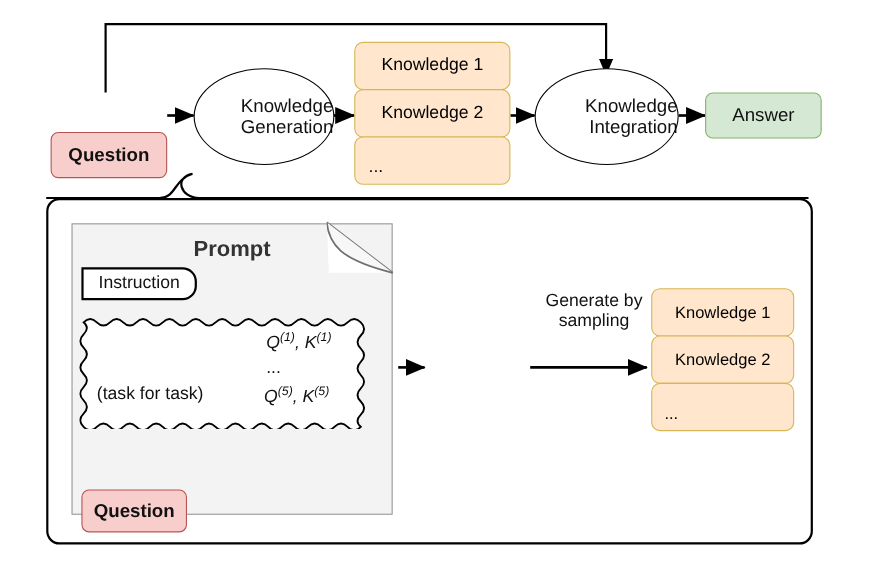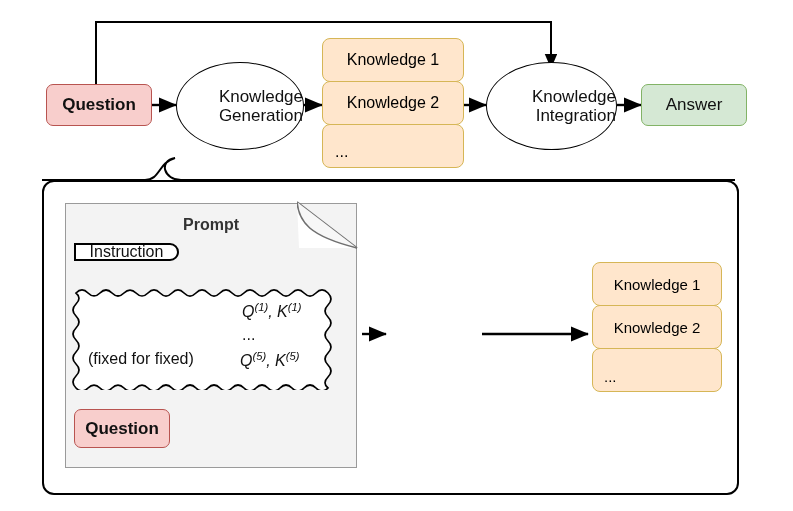--- a/index.html
+++ b/index.html
@@ -10,21 +10,21 @@
     overflow:hidden;
   }
   #stage{position:relative;width:793px;height:511px;}
   #wires{position:absolute;left:0;top:0;width:793px;height:511px;pointer-events:none;}
 
   .node{position:absolute;box-sizing:border-box;display:flex;align-items:center;justify-content:center;text-align:center;}
 
   
   .chip-q{
     background:#f8cecc;border:1.6px solid #b85450;border-radius:7px;
-    font-weight:bold;color:#111;
+    font-weight:bold;color:#111;margin-top:36px;
   }
   .chip-a{
     background:#d5e8d4;border:1.6px solid #82b366;border-radius:7px;
     font-weight:normal;color:#111;
   }
   .k-box{
     background:#ffe6cc;border:1.8px solid #d6b656;border-radius:8px;
     color:#000000;
     text-align:right;
   }
@@ -117,65 +117,69 @@
   <div class="node ellipse" style="left:486px;top:62px;width:131px;height:88px;font-size:17px;flex-direction:column;">
     <span>Knowledge</span>
     <span>Integration</span>
   </div>
 
   <div class="node chip-a" style="left:641px;top:84px;width:106px;height:42px;font-size:17px;">Answer</div>
 
   <div class="panel" style="left:42px;top:180px;width:693px;height:311px;"></div>
 
   <div class="doc" style="left:65px;top:203px;width:292px;height:265px;">
-    <div class="doc-title" style="top:12px;font-size:16px;">Prompt</div>
+    <div class="doc-title" style="top:12px;font-size:20px;">Prompt</div>
   </div>
 
   <svg class="fold" style="left:297px;top:200px;width:66px;height:54px;" viewBox="0 0 66 54">
     <path d="M0,2 L0,2 L60,48 L60,48 L2,48 Z" fill="#ffffff" stroke="none"></path>
     <path d="M0,2 L60,48" stroke="#6f6f6f" stroke-width="1.6" fill="none"></path>
     <path d="M0,2 C2,22 12,36 60,48" stroke="#6f6f6f" stroke-width="1.6" fill="#f7f7f7"></path>
   </svg>
 
-  <div class="instr" style="left:74px;top:243px;width:105px;height:18px;font-size:16px;">Instruction</div>
+  <div class="instr" style="left:74px;top:243px;width:105px;height:30px;font-size:16px;">Instruction</div>
 
   <div class="demo" style="left:72px;top:287px;width:278px;height:103px;">
     <svg viewBox="0 0 278 103" style="position:absolute;left:0;top:0;width:278px;height:103px;">
       <path d="M4,6
                q6,-6 12,0 q6,6 12,0 q6,-6 12,0 q6,6 12,0 q6,-6 12,0 q6,6 12,0
                q6,-6 12,0 q6,6 12,0 q6,-6 12,0 q6,6 12,0 q6,-6 12,0 q6,6 12,0
                q6,-6 12,0 q6,6 12,0 q6,-6 12,0 q6,6 12,0 q6,-6 12,0 q6,6 12,0
                q6,-6 12,0 q6,6 12,0 q6,-6 12,0
                q6,6 0,12 q-6,6 0,12 q6,6 0,12 q-6,6 0,12 q6,6 0,12 q-6,6 0,12
                q6,6 0,12 q-6,6 0,11
                q-6,6 -12,0 q-6,-6 -12,0 q-6,6 -12,0 q-6,-6 -12,0 q-6,6 -12,0 q-6,-6 -12,0
                q-6,6 -12,0 q-6,-6 -12,0 q-6,6 -12,0 q-6,-6 -12,0 q-6,6 -12,0 q-6,-6 -12,0
                q-6,6 -12,0 q-6,-6 -12,0 q-6,6 -12,0 q-6,-6 -12,0 q-6,6 -12,0 q-6,-6 -12,0
                q-6,6 -12,0 q-6,-6 -12,0 q-6,6 -12,0
                q-6,-6 0,-12 q6,-6 0,-12 q-6,-6 0,-12 q6,-6 0,-12 q-6,-6 0,-12 q6,-6 0,-12
                q-6,-6 0,-12 q6,-6 0,-11 Z" fill="#ffffff" stroke="#000" stroke-width="1.7"></path>
     </svg>
     <div class="demo-inner">
-      <span class="demo-left" style="top:63px;left:16px;font-size:16px;">(fixed for fixed)</span>
+      <span class="demo-left" style="top:63px;left:16px;font-size:16px;">(task for task)</span>
 
       <span class="demo-right" style="left:170px;top:14px;font-size:16px;">
         <span>Q</span><span class="sup">(1)</span><span>, </span><span>K</span><span class="sup">(1)</span>
       </span>
 
       <span class="demo-right" style="left:170px;top:39px;font-size:16px;font-style:normal;">...</span>
 
       <span class="demo-right" style="left:168px;top:63px;font-size:16px;">
         <span>Q</span><span class="sup">(5)</span><span>, </span><span>K</span><span class="sup">(5)</span>
       </span>
     </div>
   </div>
 
   <div class="node chip-q" style="left:74px;top:409px;width:96px;height:39px;font-size:17px;">Question</div>
 
 
+  <div class="lbl" style="left:478px;top:265px;width:124px;font-size:16px;">
+    <div>Generate by</div>
+    <div>sampling</div>
+  </div>
 
   <div class="k-stack" style="left:592px;top:262px;width:130px;height:130px;">
     <div class="node k-box" style="position:absolute;left:0;top:0;width:130px;height:44px;font-size:15px;">Knowledge 1</div>
     <div class="node k-box" style="position:absolute;left:0;top:43px;width:130px;height:44px;font-size:15px;">Knowledge 2</div>
     <div class="node k-box" style="position:absolute;left:0;top:86px;width:130px;height:44px;font-size:15px;justify-content:flex-start;padding-left:11px;align-items:flex-end;padding-bottom:6px;">...</div>
   </div>
 
 </div>
 
 </body></html>

